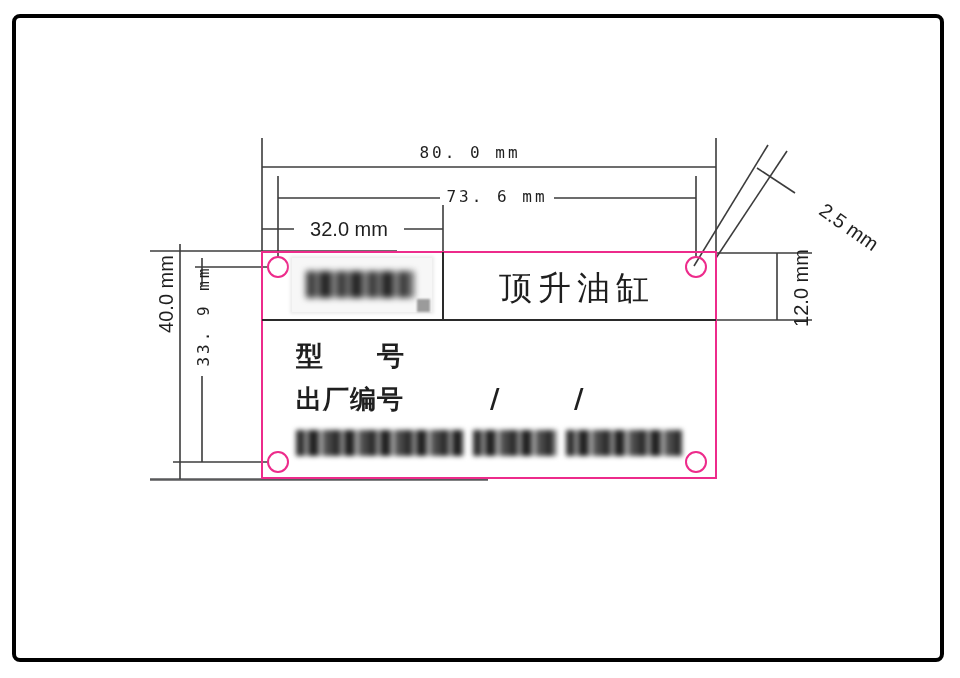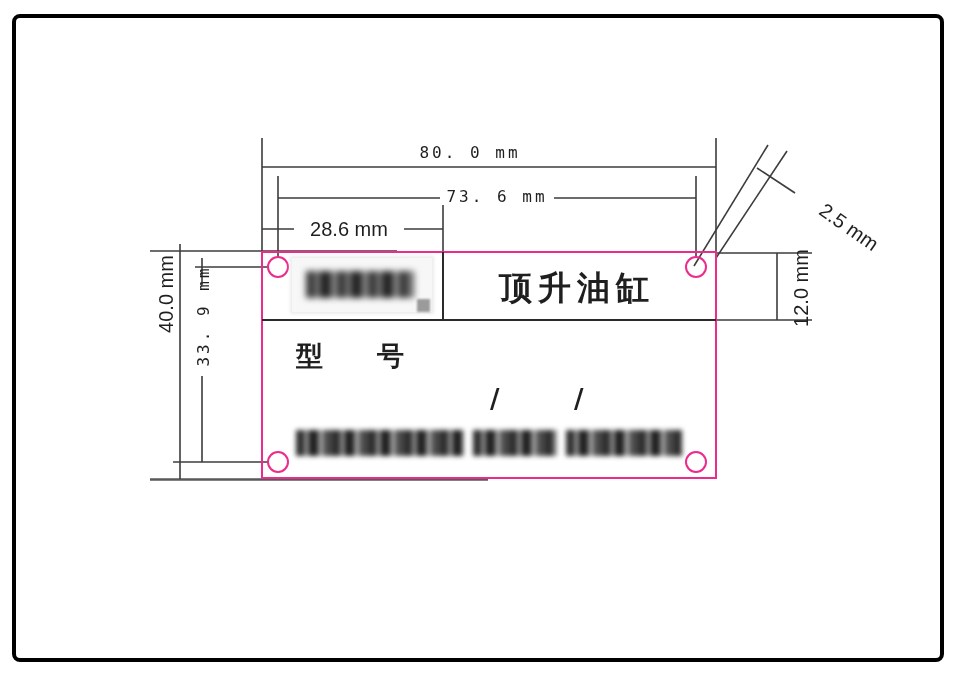--- a/index.html
+++ b/index.html
@@ -35,21 +35,21 @@
   .dim-label.mono{
     font-family:"DejaVu Sans Mono", monospace;
     font-size:16px;letter-spacing:3px;
   }
   .rot-ccw{transform:translate(-50%,-50%) rotate(-90deg);}
   .rot-diag{transform:translate(-50%,-50%) rotate(35deg);}
 
   .plate-title{
     position:absolute;
     transform:translate(-50%,-50%);
-    font-size:33px;font-weight:700;letter-spacing:6px;
+    font-size:33px;font-weight:400;letter-spacing:6px;
     color:var(--text);white-space:nowrap;line-height:1;
     font-family:"DejaVu Sans","Liberation Sans",sans-serif;
   }
   .plate-text{
     position:absolute;
     color:var(--text);white-space:nowrap;line-height:1;
     font-family:"DejaVu Sans","Liberation Sans",sans-serif;
     font-weight:600;
   }
   .model-char{font-size:27px;}
@@ -125,36 +125,37 @@
     <circle class="cut" cx="696" cy="267" r="10"></circle>
     <circle class="cut" cx="278" cy="462" r="10"></circle>
     <circle class="cut" cx="696" cy="462" r="10"></circle>
 
     <path class="engrave" d="M262 320 H716"></path>
     <path class="engrave" d="M443 252 V320"></path>
   </svg>
 
   <div class="dim-label mono" style="left:470px;top:153px;">80. 0 mm</div>
   <div class="dim-label mono" style="left:497px;top:197px;">73. 6 mm</div>
-  <div class="dim-label" style="left:349px;top:229px;">28.6 mm</div>
+  <div class="dim-label" style="left:349px;top:229px;">32.0 mm</div>
   <div class="dim-label rot-ccw" style="left:166px;top:294px;">40.0 mm</div>
   <div class="dim-label mono rot-ccw" style="left:204px;top:316px;">33. 9 mm</div>
   <div class="dim-label rot-ccw" style="left:801px;top:288px;">12.0 mm</div>
   <div class="dim-label rot-diag" style="left:849px;top:227px;">2.5 mm</div>
 
   <div class="logo-box">
     <div class="logo-blur"></div>
     <div class="logo-corner"></div>
   </div>
 
   <div class="plate-title" style="left:577px;top:287px;">顶升油缸</div>
 
   <div class="plate-text model-char" style="left:296px;top:342px;">型</div>
   <div class="plate-text model-char" style="left:377px;top:342px;">号</div>
 
+  <div class="plate-text serial-label" style="left:296px;top:386px;">出厂编号</div>
   <div class="plate-text serial-slash" style="left:490px;top:386px;">/</div>
   <div class="plate-text serial-slash" style="left:574px;top:386px;">/</div>
 
   <div class="company-blur">
     <div class="seg seg1"></div>
     <div class="seg seg2"></div>
     <div class="seg seg3"></div>
   </div>
 
 </div>

